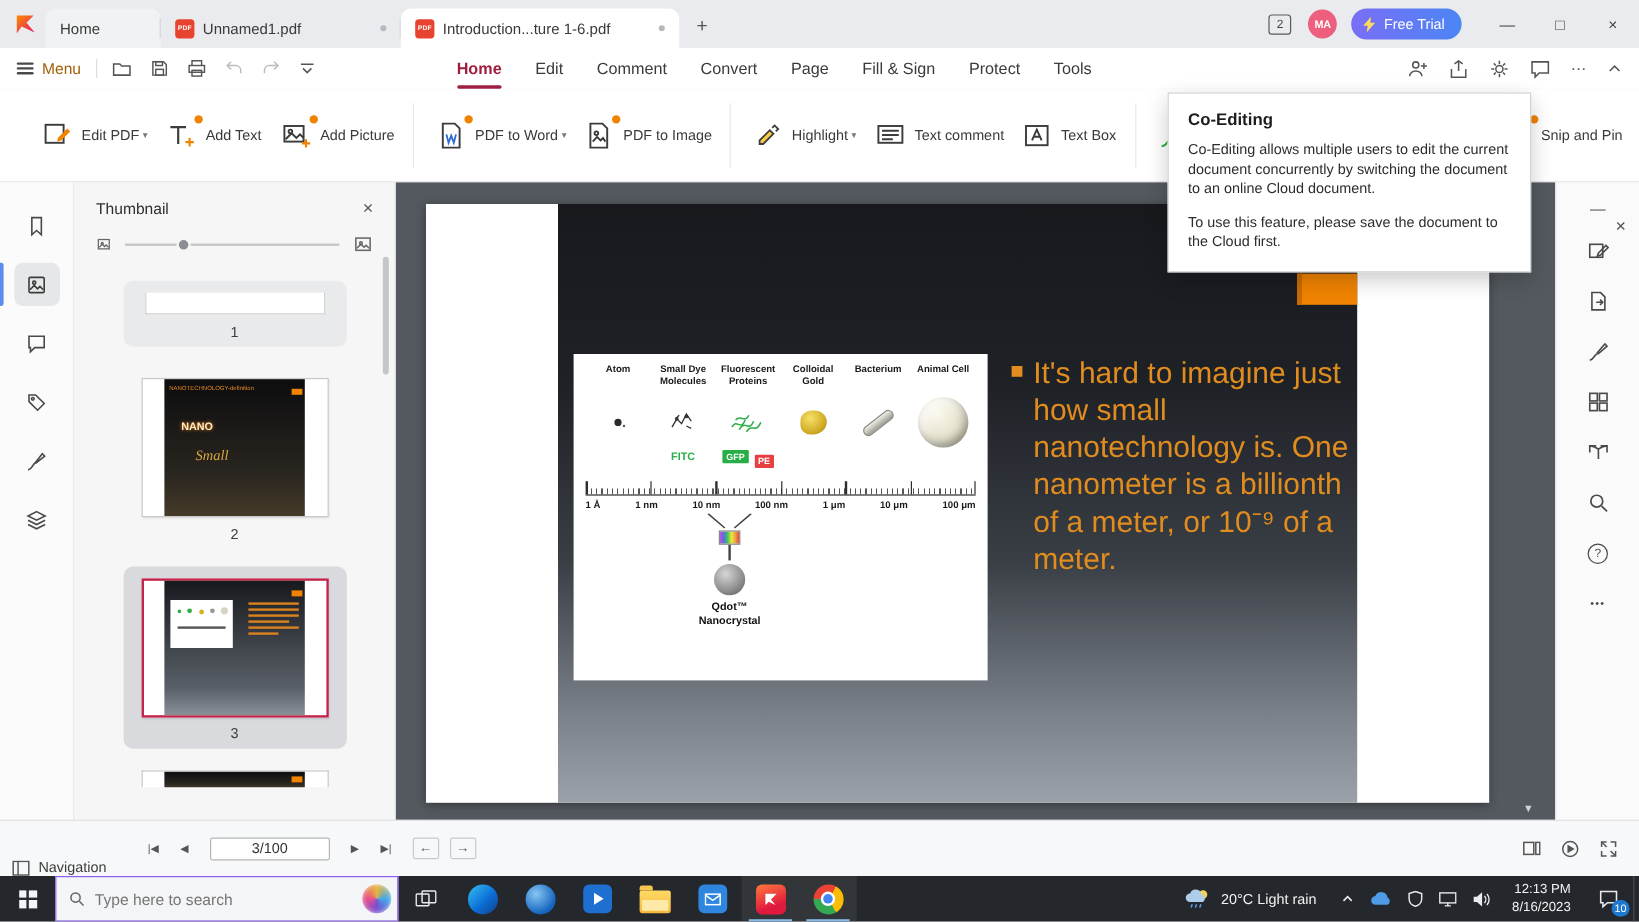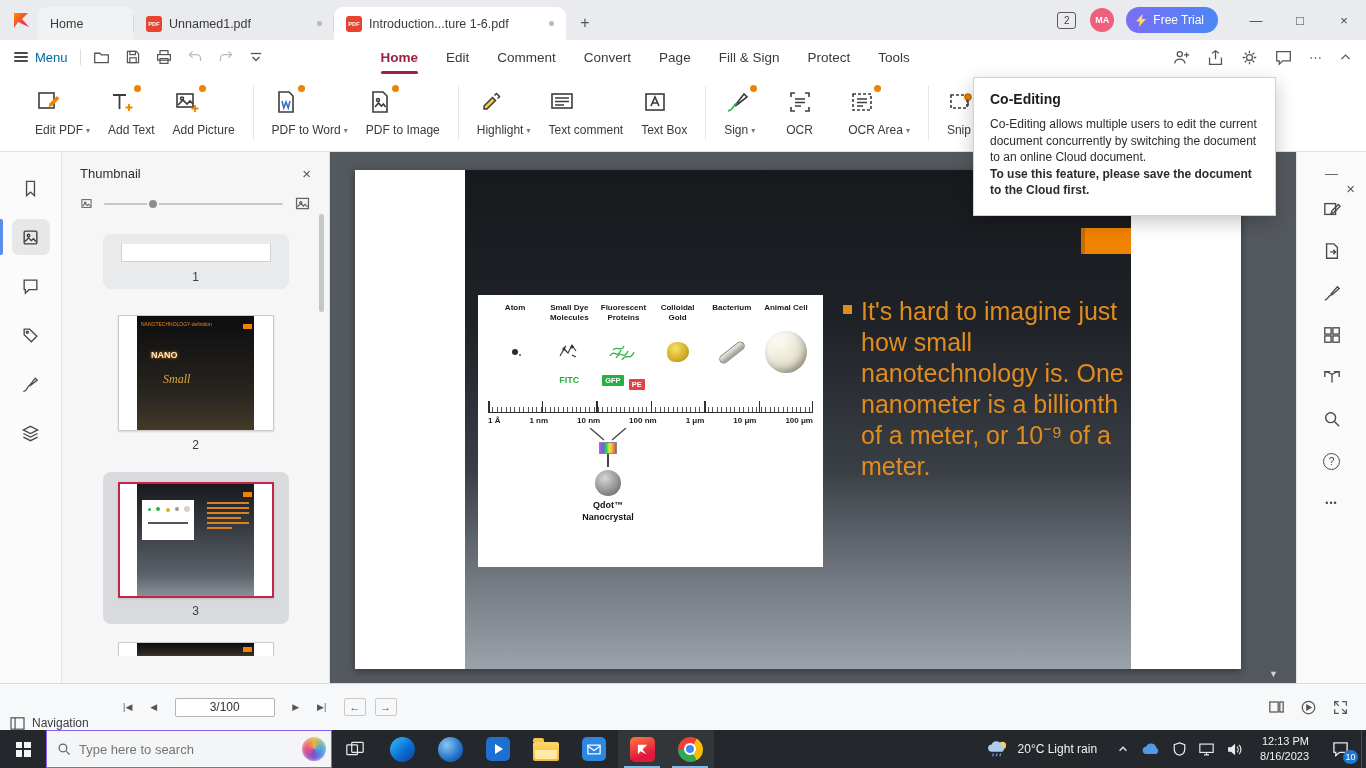--- a/index.html
+++ b/index.html
@@ -22,46 +22,46 @@
 .pdf-glyph{flex:0 0 auto;width:16px;height:16px;border-radius:3px;background:#e8432e;color:#fff;font-size:5.5px;font-weight:bold;display:flex;align-items:center;justify-content:center;letter-spacing:.2px;}
 .newtab{width:26px;height:26px;margin:0 0 4px 6px;display:flex;align-items:center;justify-content:center;font-size:16px;color:#555;border-radius:4px;}
 .tb-right{position:absolute;right:0;top:0;height:40px;display:flex;align-items:center;}
 .win-count{width:19px;height:17px;border:1.5px solid #5a5a5a;border-radius:3px;font-size:10px;color:#444;display:flex;align-items:center;justify-content:center;margin-right:14px;}
 .avatar{width:24px;height:24px;border-radius:50%;background:#ee5e7d;color:#fff;font-size:9px;font-weight:bold;display:flex;align-items:center;justify-content:center;margin-right:12px;}
 .free-trial{height:26px;padding:0 14px 0 10px;border-radius:14px;background:linear-gradient(90deg,#7a6ef5,#4b86f5);color:#fff;font-size:12px;display:flex;align-items:center;gap:6px;margin-right:16px;}
 .winbtn{width:44px;height:40px;display:flex;align-items:center;justify-content:center;font-size:13px;color:#444;}
 
 
 .menubar{flex:0 0 34px;background:#fff;display:flex;align-items:center;padding:0 14px;position:relative;}
-.menu-btn{display:flex;align-items:center;gap:7px;font-size:13px;color:#0369a1;}
+.menu-btn{display:flex;align-items:center;gap:7px;font-size:13px;color:#a16207;}
 .hamb{width:14px;height:10px;display:flex;flex-direction:column;justify-content:space-between;}
 .hamb i{height:1.6px;background:#4a4a4a;border-radius:1px;}
 .vdiv{width:1px;height:16px;background:#ddd;margin:0 12px;}
 .quick{display:flex;align-items:center;gap:15px;color:#555;}
 .quick .dis{color:#bdbdbd;}
 .ribbon-tabs{display:flex;gap:28px;margin-left:118px;height:34px;align-items:center;font-size:13.5px;color:#3a3a3a;}
 .rtab{height:34px;display:flex;align-items:center;position:relative;}
 .rtab.active{color:#9e1f40;font-weight:bold;}
 .rtab.active::after{content:"";position:absolute;left:0;right:0;bottom:0;height:3px;background:#9e1f40;border-radius:2px;}
 .menubar-right{position:absolute;right:14px;display:flex;gap:17px;align-items:center;color:#555;font-size:13px;}
 
 
 .toolbar{flex:0 0 78px;background:#fff;border-bottom:1px solid #e3e3e3;display:flex;align-items:center;padding:0 8px 0 26px;}
-.tbtn{display:flex;flex-direction:column;gap:7px;padding:5px 9px;min-width:62px;border-radius:4px;}
+.tbtn{display:flex;flex-direction:row;align-items:center;gap:7px;padding:5px 9px;min-width:62px;border-radius:4px;}
 .ticon{position:relative;width:28px;height:28px;display:flex;align-items:center;justify-content:center;}
 .odot{position:absolute;top:-3px;right:-5px;width:7px;height:7px;border-radius:50%;background:#f08300;}
 .tlabel{font-size:12px;color:#3a3a3a;display:flex;align-items:center;gap:3px;white-space:nowrap;}
 .caret{font-size:8px;color:#777;}
 .tsep{width:1px;height:54px;background:#e6e6e6;margin:0 9px;flex:0 0 1px;}
 
 
 .popup{position:absolute;left:973px;top:77px;width:303px;background:#fff;border:1px solid #d2d2d2;box-shadow:0 6px 18px rgba(0,0,0,.22);padding:13px 16px 16px;z-index:100;}
 .popup h3{font-size:14px;color:#1d1d1d;margin-bottom:9px;}
 .popup p{font-size:12px;color:#2c2c2c;line-height:1.38;}
-.popup p + p{font-weight:bold;}
+.popup p + p{margin-top:11px;}
 
 
 .main{flex:1;display:flex;min-height:0;}
 .left-strip{flex:0 0 62px;background:#fbfbfc;border-right:1px solid #e6e6e6;display:flex;flex-direction:column;align-items:center;padding-top:18px;gap:13px;position:relative;}
 .strip-item{width:38px;height:36px;display:flex;align-items:center;justify-content:center;color:#4a4a4a;border-radius:7px;}
 .strip-item.sel{background:#e6e7e9;}
 .strip-accent{position:absolute;left:0;top:67px;width:3px;height:36px;background:#5b8def;border-radius:0 2px 2px 0;}
 
 
 .thumb-panel{flex:0 0 268px;background:#f6f6f7;border-right:1px solid #dcdcdc;position:relative;overflow:hidden;}

